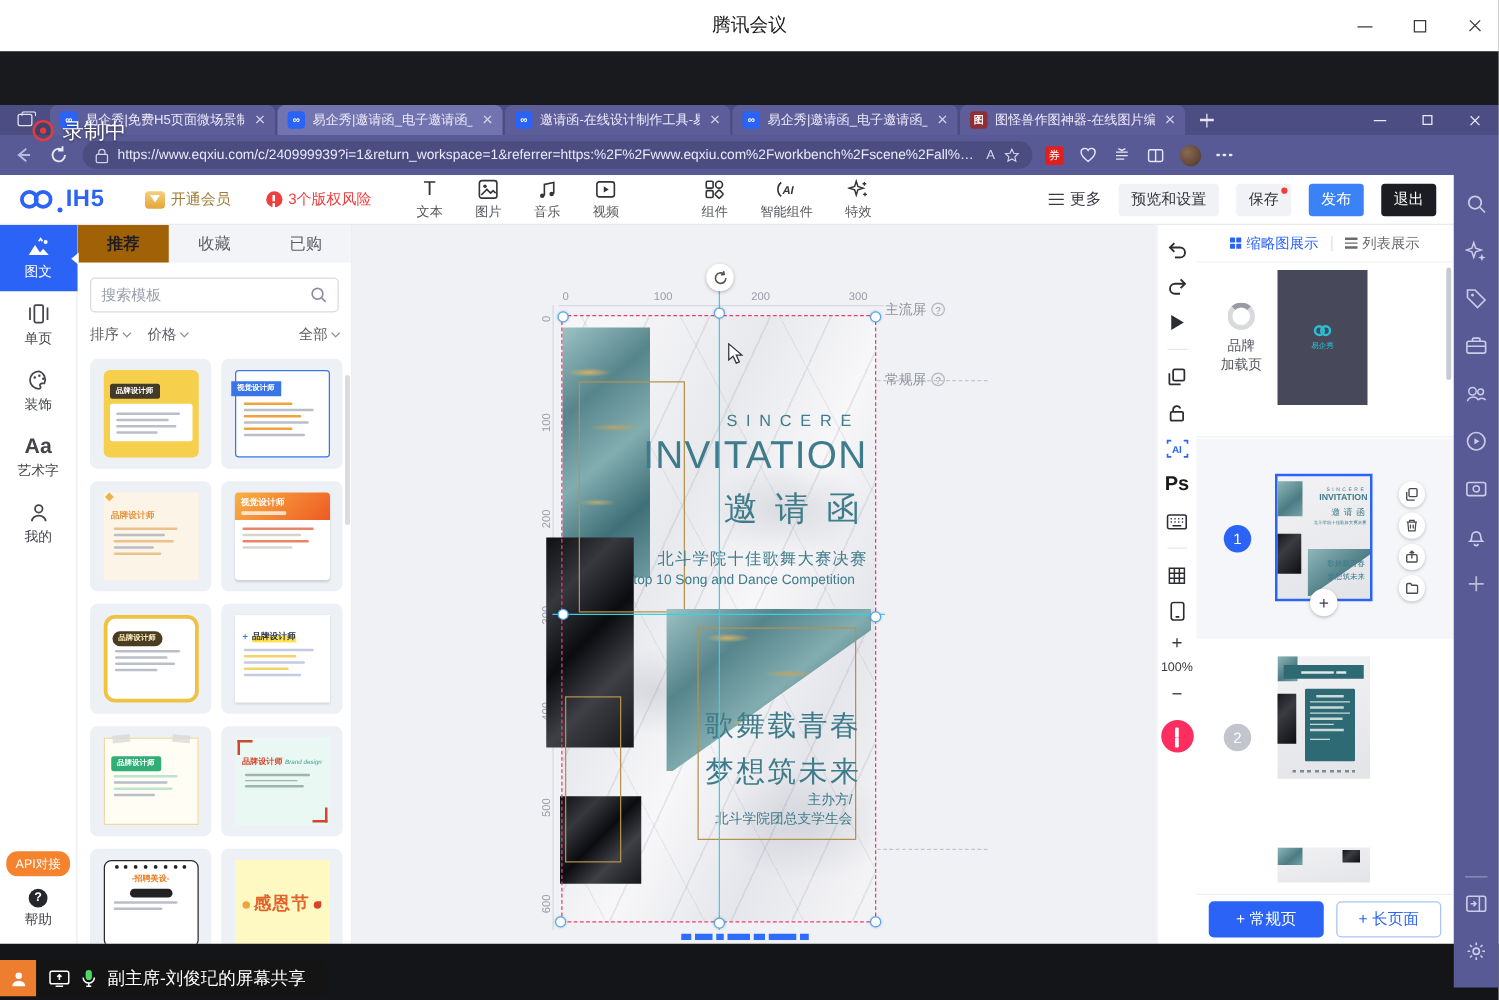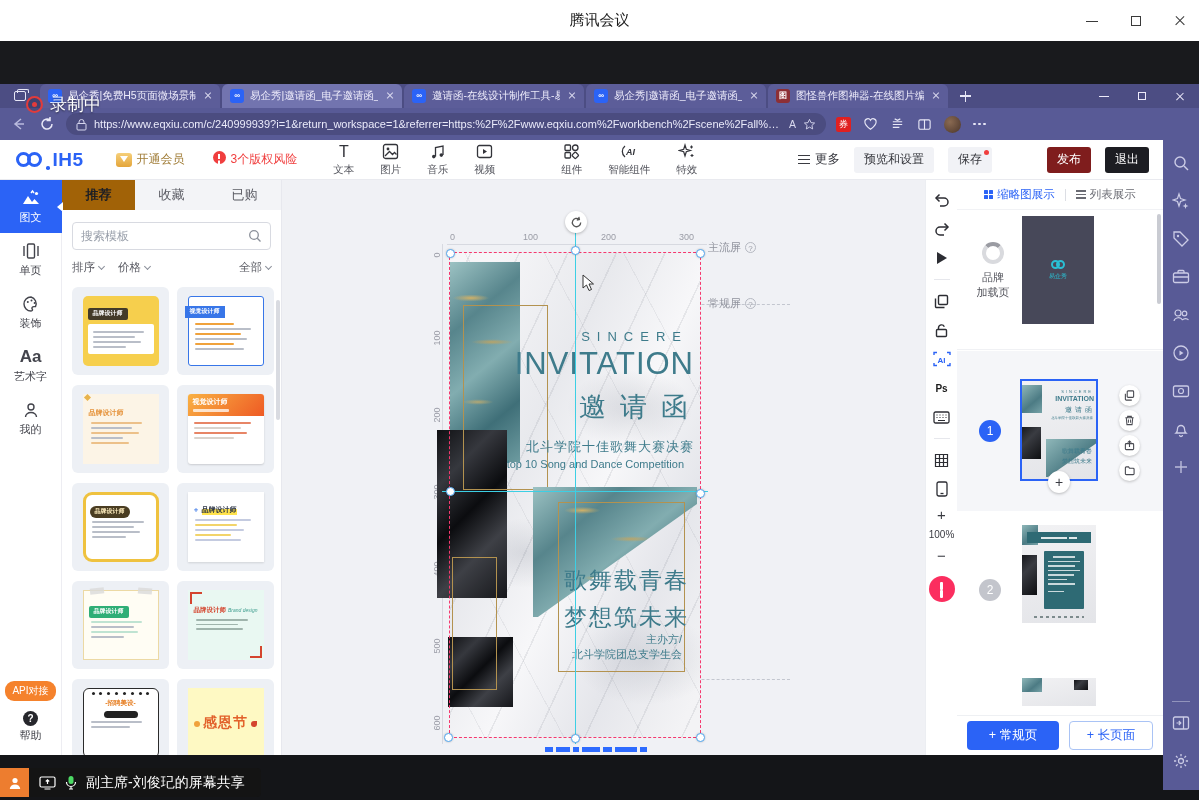--- a/index.html
+++ b/index.html
@@ -58,40 +58,40 @@
   .appbar { position:absolute; left:0; top:140px; width:1163px; height:40px; background:#fff; border-bottom:1px solid #e9eaef; display:flex; align-items:center; padding:0 14px 0 16px; gap:14px; }
   .logo { display:flex; align-items:center; gap:2px; flex:0 0 auto; }
   .lc { width:15px; height:15px; border:3.2px solid #2b63f6; border-radius:50%; }
   .lc+.lc { margin-left:-6px; }
   .ldot { width:3.5px; height:3.5px; background:#2b63f6; border-radius:50%; align-self:flex-end; margin:0 1px 1px 2px; }
   .ltxt { font-size:19px; font-weight:bold; color:#2b63f6; letter-spacing:.5px; }
   .vip { display:flex; align-items:center; gap:5px; margin-left:18px; cursor:pointer; }
   .vip-badge { width:16px; height:14px; background:linear-gradient(#f6d07b,#e4a53a); border-radius:3px; position:relative; }
   .vip-badge::after { content:""; position:absolute; left:4px; top:3px; border-left:4px solid transparent; border-right:4px solid transparent; border-top:6px solid #fff; }
   .vip span { font-size:12px; color:#a07c36; }
-  .risk { display:flex; align-items:flex-start; gap:5px; margin-left:14px; cursor:pointer; }
+  .risk { display:flex; align-items:center; gap:5px; margin-left:14px; cursor:pointer; }
   .risk-ic { width:13px; height:13px; border-radius:50%; background:#f03e3e; position:relative; }
   .risk-ic::after { content:""; position:absolute; left:5.6px; top:2.5px; width:1.8px; height:5.5px; background:#fff; box-shadow:0 6.5px 0 #fff; height:5px; }
   .risk span { font-size:12px; color:#f03e3e; }
   .tools { display:flex; align-items:center; gap:26px; margin-left:22px; }
   .tools .grp-gap { width:14px; }
   .tool { display:flex; flex-direction:column; align-items:center; gap:2px; cursor:pointer; }
   .tool .tic { height:18px; display:flex; align-items:center; justify-content:center; color:#33343a; }
   .tool .tT { font-size:16px; font-weight:500; color:#33343a; line-height:16px; }
   .tool label { font-size:10.5px; color:#55565e; cursor:pointer; }
   .appbar .sp { flex:1; }
   .more { display:flex; align-items:center; gap:5px; cursor:pointer; }
   .more .bars { display:flex; flex-direction:column; gap:2.5px; }
   .more .bars i { width:12px; height:1.6px; background:#3a3b42; }
   .more span { font-size:12.5px; color:#3a3b42; }
   .btn { height:26px; border-radius:3px; font-size:12px; display:flex; align-items:center; padding:0 10px; cursor:pointer; flex:0 0 auto; }
   .btn.ghost { background:#f1f2f6; color:#33343a; }
   .btn.save { position:relative; background:#f1f2f6; color:#33343a; }
   .btn.save::after { content:""; position:absolute; right:3px; top:3px; width:5px; height:5px; border-radius:50%; background:#f03e3e; }
-  .btn.pub { background:#7f1d1d; color:#fff;margin-left:41px; }
+  .btn.pub { background:#3b82f6; color:#fff; }
   .btn.exit { background:#1c1d22; color:#fff; }
 
   
   .leftrail { position:absolute; left:0; top:180px; width:62px; height:575px; background:#fff; border-right:1px solid #ededf2; display:flex; flex-direction:column; align-items:center; z-index:2; }
   .lr-item { width:62px; padding:9px 0 8px; display:flex; flex-direction:column; align-items:center; gap:3px; color:#43444c; cursor:pointer; position:relative; }
   .lr-item svg { display:block; }
   .lr-item span { font-size:11px; }
   .lr-item.active { background:#2b63f6; color:#fff; }
   .lr-item.active::after { content:""; position:absolute; right:-1px; top:50%; margin-top:-5px; border-top:5px solid transparent; border-bottom:5px solid transparent; border-right:6px solid #fff; }
   .lr-item .aa { font-size:17px; font-weight:bold; line-height:18px; }
@@ -197,21 +197,21 @@
   .cursor { position:absolute; left:300px; top:94px; z-index:7; }
   .bluebits { position:absolute; left:263px; top:567px; display:flex; gap:3px; z-index:2; }
   .bluebits i { height:5px; background:#2e6bff; display:block; }
 
   
   .toolrail { position:absolute; left:925px; top:180px; width:32px; height:575px; background:#fff; border-left:1px solid #eceef2; display:flex; flex-direction:column; align-items:center; padding-top:10px; z-index:2; }
   .tr-ic { width:20px; height:20px; display:flex; align-items:center; justify-content:center; margin-bottom:9px; cursor:pointer; color:#33343a; }
   .tr-ic svg { display:block; }
   .tr-div { width:16px; height:1px; background:#e6e7ec; margin:2px 0 11px; }
   .tr-play { width:0; height:0; border-top:6px solid transparent; border-bottom:6px solid transparent; border-left:10px solid #2c2d33; }
-  .tr-ps { font-weight:bold; font-size:10px; color:#1a1a1a; }
+  .tr-ps { font-weight:bold; font-size:16px; color:#1a1a1a; }
   .tr-zoom { font-size:10px; color:#3a3b42; margin-bottom:9px; }
   .tr-pm { font-size:15px; color:#3a3b42; line-height:14px; margin-bottom:7px; cursor:pointer; }
   .tr-warn { width:26px; height:26px; border-radius:50%; background:#fb2e5f; color:#fff; display:flex; align-items:center; justify-content:center; margin-top:6px; cursor:pointer; }
   .tr-warn::after { content:""; width:2.5px; height:9px; background:#fff; border-radius:1px; box-shadow:0 8px 0 0 #fff; transform:translateY(-3px); height:8px; }
 
   
   .pagespanel { position:absolute; left:957px; top:180px; width:206px; height:575px; background:#fff; z-index:2; display:flex; flex-direction:column; }
   .pp-tabs { display:flex; height:32px; background:#eef0f4; flex:0 0 auto; }
   .pp-tab { flex:1; display:flex; align-items:center; justify-content:center; font-size:12px; color:#5b5c64; cursor:pointer; border-right:1px solid #e2e4ea; }
   .pp-tab:last-child { border-right:none; }

